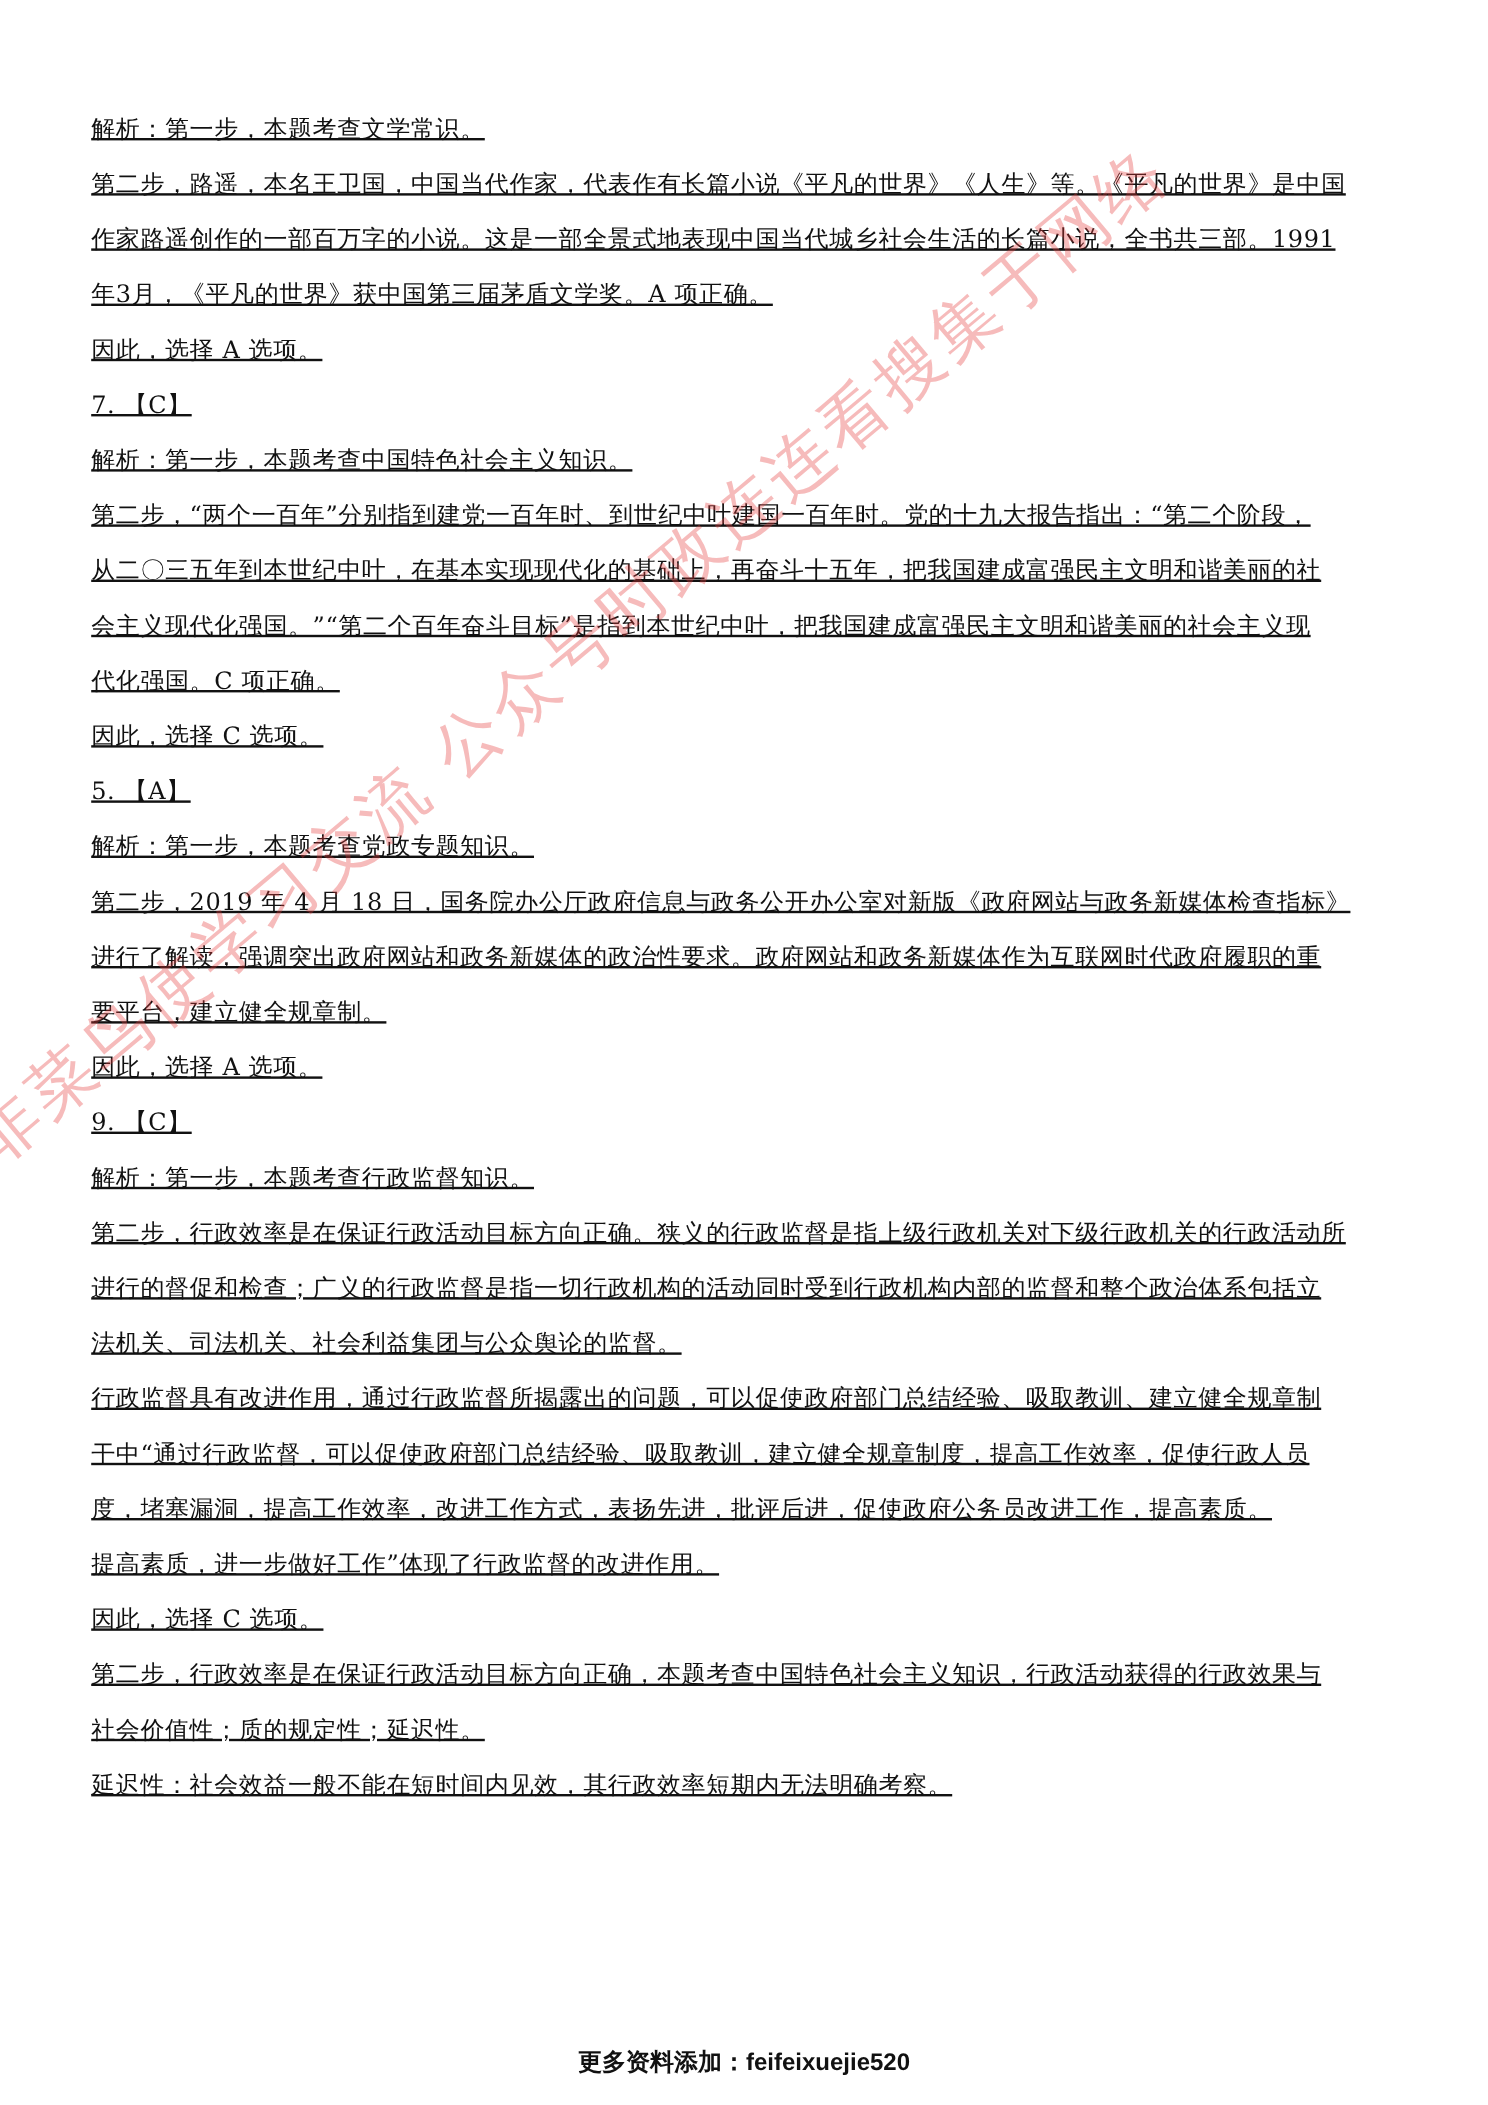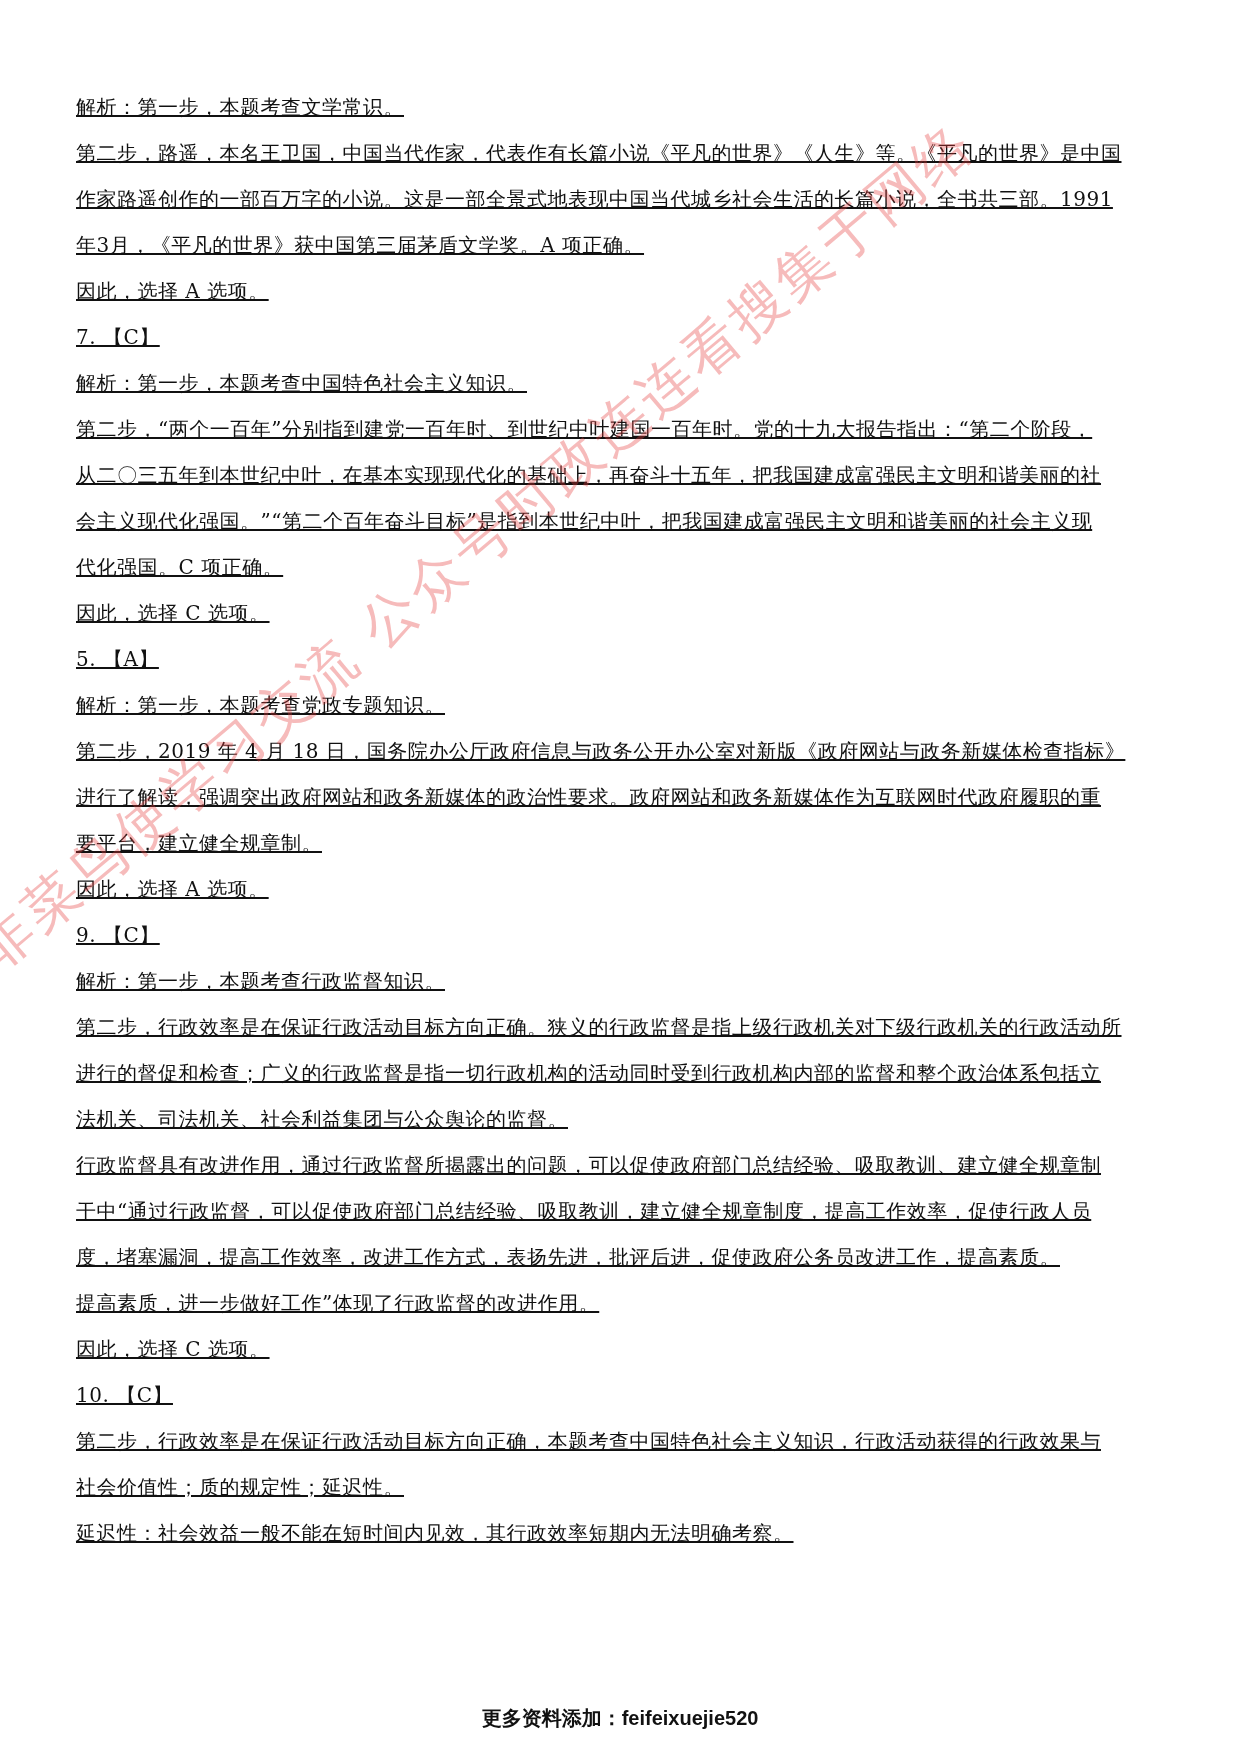--- a/index.html
+++ b/index.html
@@ -56,21 +56,20 @@
   <div class="line">9. 【C】</div>
   <div class="line">解析：第一步，本题考查行政监督知识。</div>
   <div class="line">第二步，行政效率是在保证行政活动目标方向正确。狭义的行政监督是指上级行政机关对下级行政机关的行政活动所</div>
   <div class="line">进行的督促和检查；广义的行政监督是指一切行政机构的活动同时受到行政机构内部的监督和整个政治体系包括立</div>
   <div class="line">法机关、司法机关、社会利益集团与公众舆论的监督。</div>
   <div class="line">行政监督具有改进作用，通过行政监督所揭露出的问题，可以促使政府部门总结经验、吸取教训、建立健全规章制</div>
   <div class="line">干中“通过行政监督，可以促使政府部门总结经验、吸取教训，建立健全规章制度，提高工作效率，促使行政人员</div>
   <div class="line">度，堵塞漏洞，提高工作效率，改进工作方式，表扬先进，批评后进，促使政府公务员改进工作，提高素质。</div>
   <div class="line">提高素质，进一步做好工作”体现了行政监督的改进作用。</div>
   <div class="line">因此，选择 C 选项。</div>
-  <div class="line">10. 【C】</div>
   <div class="line">第二步，行政效率是在保证行政活动目标方向正确，本题考查中国特色社会主义知识，行政活动获得的行政效果与</div>
   <div class="line">社会价值性；质的规定性；延迟性。</div>
   <div class="line">延迟性：社会效益一般不能在短时间内见效，其行政效率短期内无法明确考察。</div>
 </div>
 
 <div class="footer">
   <span>更多资料添加：</span><span class="id">feifeixuejie520</span>
 </div>
 
 <div class="watermark">

